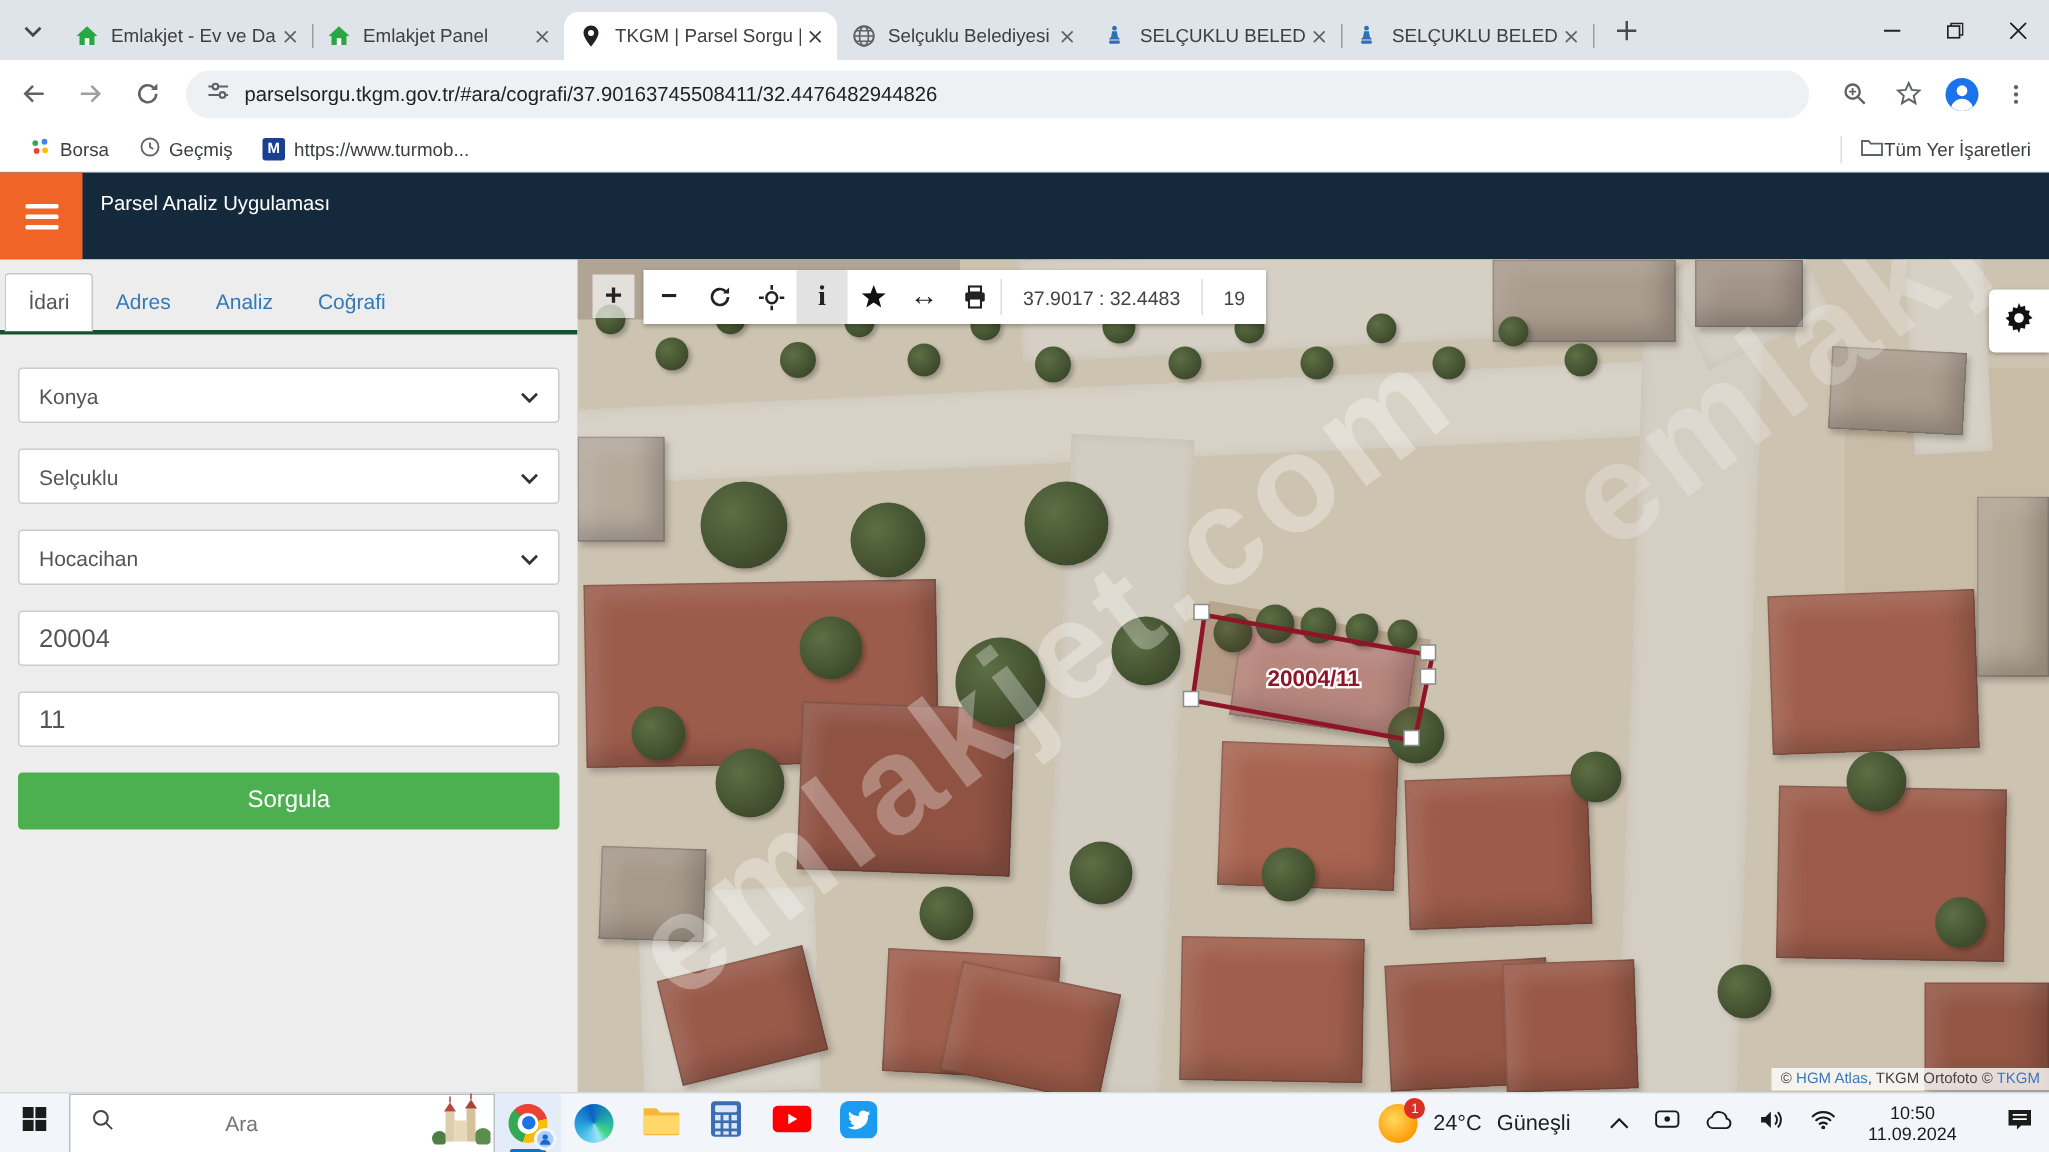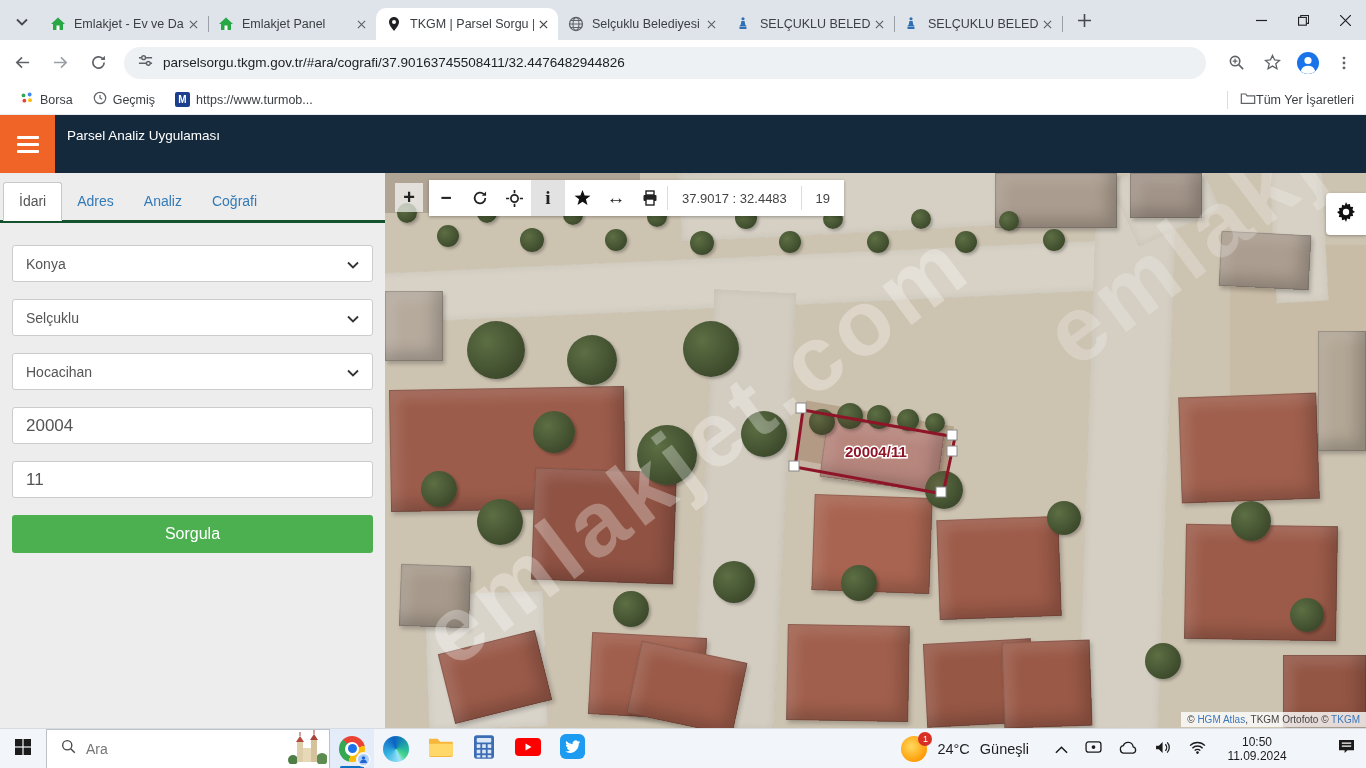--- a/index.html
+++ b/index.html
@@ -73,38 +73,38 @@
   .mt-zoom { width:42px; text-align:center; font-size:13px; color:#444; }
   .zoom-in-btn { position:absolute; left:10px; top:10px; width:28px; height:29px; background:rgba(255,255,255,.65); display:flex; align-items:center; justify-content:center; font-size:20px; font-weight:bold; color:#222; }
   .gear-btn { position:absolute; right:0; top:20px; width:40px; height:42px; background:#fff; border-radius:4px 0 0 4px; display:flex; align-items:center; justify-content:center; box-shadow:0 1px 3px rgba(0,0,0,.3); }
   .attribution { position:absolute; right:0; bottom:1px; background:rgba(255,255,255,.8); font-size:10px; color:#444; padding:2px 6px; }
   .attribution a { color:#3a78bd; text-decoration:none; }
 
   
   .taskbar { position:absolute; left:0; top:728px; width:1366px; height:40px; background:#f2f5fa; border-top:1px solid #d7dce3; display:flex; align-items:center; }
   .tb-start { width:46px; height:40px; display:flex; align-items:center; justify-content:center; }
   .tb-search { position:relative; width:284px; height:40px; background:#fff; border:1px solid #bcc1c8; display:flex; align-items:center; padding-left:14px; }
-  .tb-search input { border:none; outline:none; font-size:14px; color:#444; margin-left:10px; width:150px; font-family:"Liberation Sans", sans-serif; background:transparent; }
+  .tb-search input { border:none; outline:none; font-size:14px; color:#444; margin-left:10px; width:150px; font-family:"Liberation Sans", sans-serif; background:transparent;text-align:center; }
   .tb-search .castle { position:absolute; right:2px; bottom:0; }
   .tb-app { position:relative; width:44px; height:40px; display:flex; align-items:center; justify-content:center; }
   .tb-app.active { background:#e3ecf8; }
   .tb-app.active::after { content:""; position:absolute; bottom:0; left:10px; width:24px; height:3px; background:#1271c4; border-radius:2px; }
   .chrome-ball { position:relative; width:26px; height:26px; border-radius:50%; background:conic-gradient(from -45deg, #ea4335 0 120deg, #fbbc05 120deg 240deg, #34a853 240deg 360deg); }
   .chrome-ball::before { content:""; position:absolute; inset:6px; border-radius:50%; background:#fff; }
   .chrome-ball::after { content:""; position:absolute; inset:8.5px; border-radius:50%; background:#1a73e8; }
   .profile-badge { position:absolute; right:3px; bottom:2px; width:15px; height:15px; border-radius:50%; background:#aecbfa; border:2px solid #f2f5fa; z-index:2; display:flex; align-items:center; justify-content:center; }
   .edge-ball { width:26px; height:26px; border-radius:50%; background:conic-gradient(from 160deg, #9be3f9, #35b4e1 22%, #0b62c4 52%, #24b2a2 78%, #47d58a 92%, #9be3f9); }
   .tb-right { margin-left:auto; display:flex; align-items:center; height:40px; }
   .weather { display:flex; align-items:center; margin-right:26px; }
   .sun { position:relative; width:26px; height:26px; border-radius:50%; background:radial-gradient(circle at 40% 40%, #ffd95e, #ff9800 75%); }
   .sun .wbadge { position:absolute; top:-4px; right:-5px; width:14px; height:14px; border-radius:50%; background:#d93025; color:#fff; font-size:9px; display:flex; align-items:center; justify-content:center; }
   .weather .wtemp { font-size:14.5px; color:#1f1f1f; margin-left:10px; }
   .weather .wcond { font-size:14.5px; color:#1f1f1f; margin-left:10px; }
   .tray { display:flex; align-items:center; gap:17px; margin-right:14px; }
-  .clock { text-align:center; font-size:12px; color:#1b1b1b; line-height:14px; margin-right:32px; width:74px; }
+  .clock { text-align:center; font-size:12px; color:#1b1b1b; line-height:14px; margin-right:14px; width:74px; }
   .notif { width:40px; height:40px; display:flex; align-items:center; justify-content:center; }
 </style>
 </head>
 <body>
 
 <div class="screen">
 
   <div class="tabstrip">
     <div class="tab-search">
       <span><svg width="12" height="8" viewBox="0 0 12 8">

